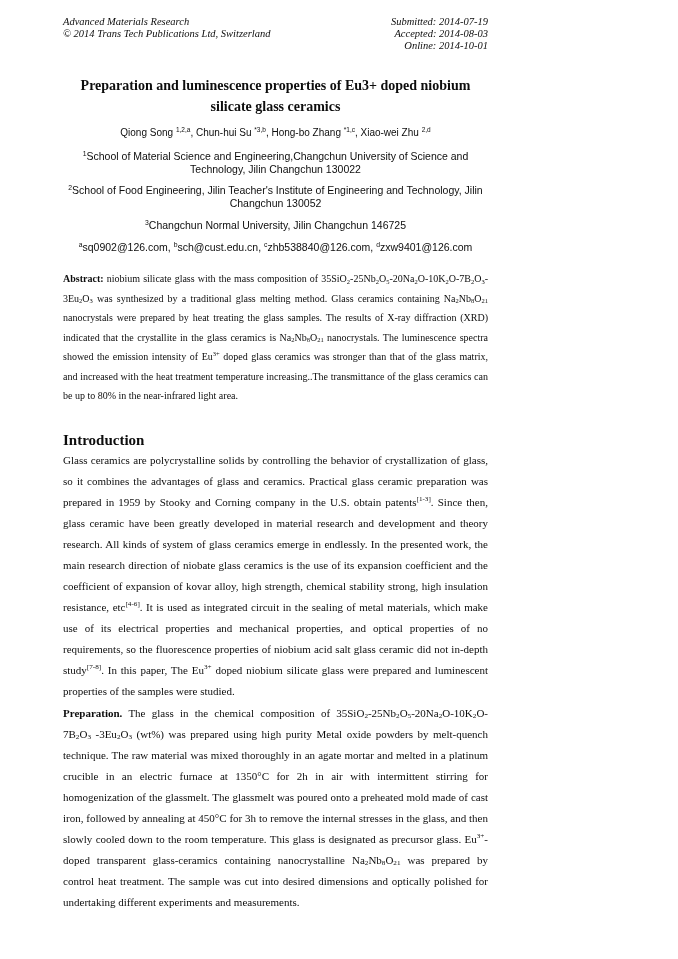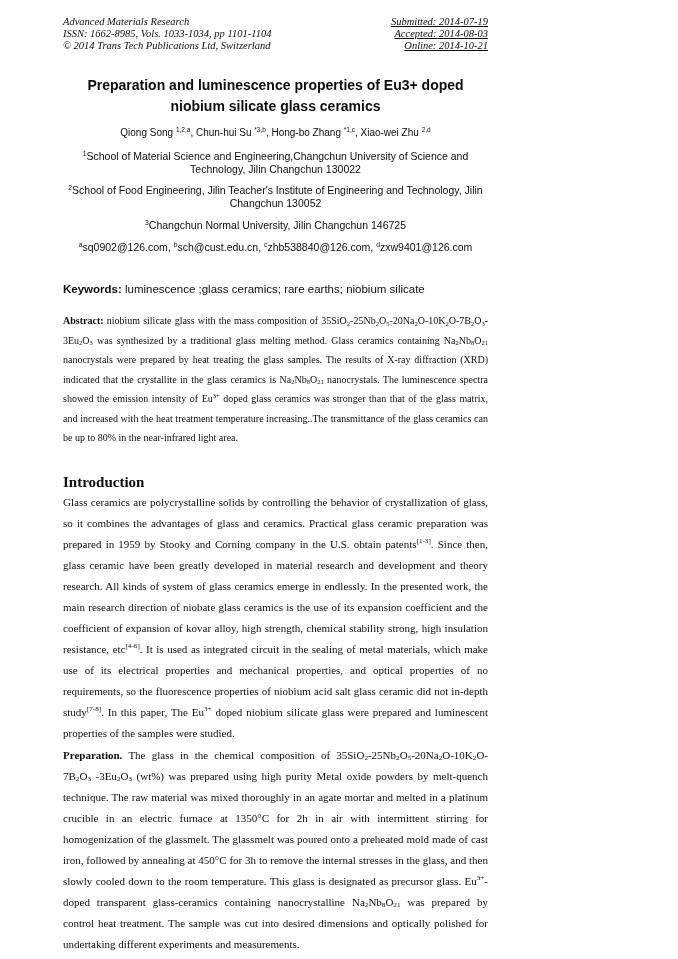--- a/index.html
+++ b/index.html
@@ -16,27 +16,27 @@
   }
   
   .hdr {
     display: flex;
     justify-content: space-between;
     font-style: italic;
     font-size: 10.5px;
     line-height: 12px;
   }
   .hdr .left div, .hdr .right div { white-space: nowrap; }
-  .hdr .right { text-align: right; text-decoration: underline; }
+  .hdr .right { text-align: right; }
   
   .title {
     margin: 23px auto 0 auto;
     max-width: 505px;
     text-align: center;
-    font-family: Liberation Sans, sans-serif;
+    font-family: Liberation Serif, serif;
     font-weight: bold;
     font-size: 14px;
     line-height: 21px;
   }
   .authors {
     margin-top: 7px;
     text-align: center;
     font-family: "Liberation Sans", sans-serif;
     font-size: 10px;
     line-height: 18px;
@@ -84,41 +84,39 @@
   sub { font-size: 65%; vertical-align: baseline; position: relative; top: 0.25em; line-height: 0; }
 </style>
 </head>
 <body>
 
 <div class="page">
 
   <div class="hdr">
     <div class="left">
       <div>Advanced Materials Research</div>
-      <div>ISSN: 1662-8985, Vols. 1033-1034, pp 1101-1104</div>
       <div>© 2014 Trans Tech Publications Ltd, Switzerland</div>
     </div>
     <div class="right">
       <div>Submitted: 2014-07-19</div>
       <div>Accepted: 2014-08-03</div>
-      <div>Online: 2014-10-21</div>
+      <div>Online: 2014-10-01</div>
     </div>
   </div>
 
   <div class="title">Preparation and luminescence properties of Eu3+ doped niobium silicate glass ceramics</div>
 
   <div class="authors"><span>Qiong Song </span><sup>1,2,a</sup><span>, Chun-hui Su </span><sup>*3,b</sup><span>, Hong-bo Zhang </span><sup>*1,c</sup><span>, Xiao-wei Zhu </span><sup>2,d</sup></div>
 
   <div class="affil"><sup>1</sup><span>School of Material Science and Engineering,Changchun University of Science and Technology, Jilin Changchun 130022</span></div>
   <div class="affil"><sup>2</sup><span>School of Food Engineering, Jilin Teacher's Institute of Engineering and Technology, Jilin Changchun 130052</span></div>
   <div class="affil affil3"><sup>3</sup><span>Changchun Normal University, Jilin Changchun 146725</span></div>
 
   <div class="emails"><sup>a</sup><span>sq0902@126.com, </span><sup>b</sup><span>sch@cust.edu.cn, </span><sup>c</sup><span>zhb538840@126.com, </span><sup>d</sup><span>zxw9401@126.com</span></div>
 
-  <div class="keywords"><span style="font-weight: bold;">Keywords:</span><span> luminescence ;glass ceramics; rare earths; niobium silicate</span></div>
 
   <div class="abstract"><span style="font-weight: bold;">Abstract:</span><span> niobium silicate glass with the mass composition of 35SiO</span><sub>2</sub><span>-25Nb</span><sub>2</sub><span>O</span><sub>5</sub><span>-20Na</span><sub>2</sub><span>O-10K</span><sub>2</sub><span>O-7B</span><sub>2</sub><span>O</span><sub>3</sub><span>-3Eu</span><sub>2</sub><span>O</span><sub>3</sub><span> was synthesized by a traditional glass melting method. Glass ceramics containing Na</span><sub>2</sub><span>Nb</span><sub>8</sub><span>O</span><sub>21</sub><span> nanocrystals were prepared by heat treating the glass samples. The results of X-ray diffraction (XRD) indicated that the crystallite in the glass ceramics is Na</span><sub>2</sub><span>Nb</span><sub>8</sub><span>O</span><sub>21</sub><span> nanocrystals. The luminescence spectra showed the emission intensity of Eu</span><sup>3+</sup><span> doped glass ceramics was stronger than that of the glass matrix, and increased with the heat treatment temperature increasing..The transmittance of the glass ceramics can be up to 80% in the near-infrared light area.</span></div>
 
   <div class="section-heading">Introduction</div>
   <div class="body-para"><span>Glass ceramics are polycrystalline solids by controlling the behavior of crystallization of glass, so it combines the advantages of glass and ceramics. Practical glass ceramic preparation was prepared in 1959 by Stooky and Corning  company in the U.S. obtain patents</span><sup>[1-3]</sup><span>. Since then, glass ceramic have been greatly developed in material research and development and theory research. All kinds of system of glass ceramics emerge in endlessly. In the presented work, the main research direction of niobate glass ceramics is the use of its expansion coefficient and the coefficient of expansion of kovar alloy, high strength, chemical stability strong, high insulation resistance, etc</span><sup>[4-6]</sup><span>. It is used as integrated circuit in the sealing of metal materials, which make use of its electrical properties and mechanical properties, and optical properties of no requirements, so the fluorescence properties of niobium acid salt glass ceramic did not in-depth study</span><sup>[7-8]</sup><span>. In this paper, The Eu</span><sup>3+</sup><span> doped niobium silicate glass were prepared and luminescent properties of the samples were studied.</span></div>
 
   <div class="body-para"><span style="font-weight: bold;">Preparation.</span><span> The glass in the chemical composition of 35SiO</span><sub>2</sub><span>-25Nb</span><sub>2</sub><span>O</span><sub>5</sub><span>-20Na</span><sub>2</sub><span>O-10K</span><sub>2</sub><span>O-7B</span><sub>2</sub><span>O</span><sub>3</sub><span> -3Eu</span><sub>2</sub><span>O</span><sub>3</sub><span> (wt%) was prepared using high purity Metal oxide powders by melt-quench technique. The raw material was mixed thoroughly in an agate mortar and  melted in a platinum crucible in an electric furnace at 1350°C for 2h in air with intermittent stirring for homogenization of the glassmelt. The glassmelt was poured onto a preheated mold made of cast iron, followed by annealing at 450°C for 3h to remove the internal stresses in the glass, and then slowly cooled down to the room temperature. This glass is designated as precursor glass. Eu</span><sup>3+</sup><span>-doped transparent glass-ceramics containing nanocrystalline Na</span><sub>2</sub><span>Nb</span><sub>8</sub><span>O</span><sub>21</sub><span> was prepared by control heat treatment. The sample was cut into desired dimensions and optically polished for undertaking different experiments and measurements.</span></div>
 
 </div>
 

